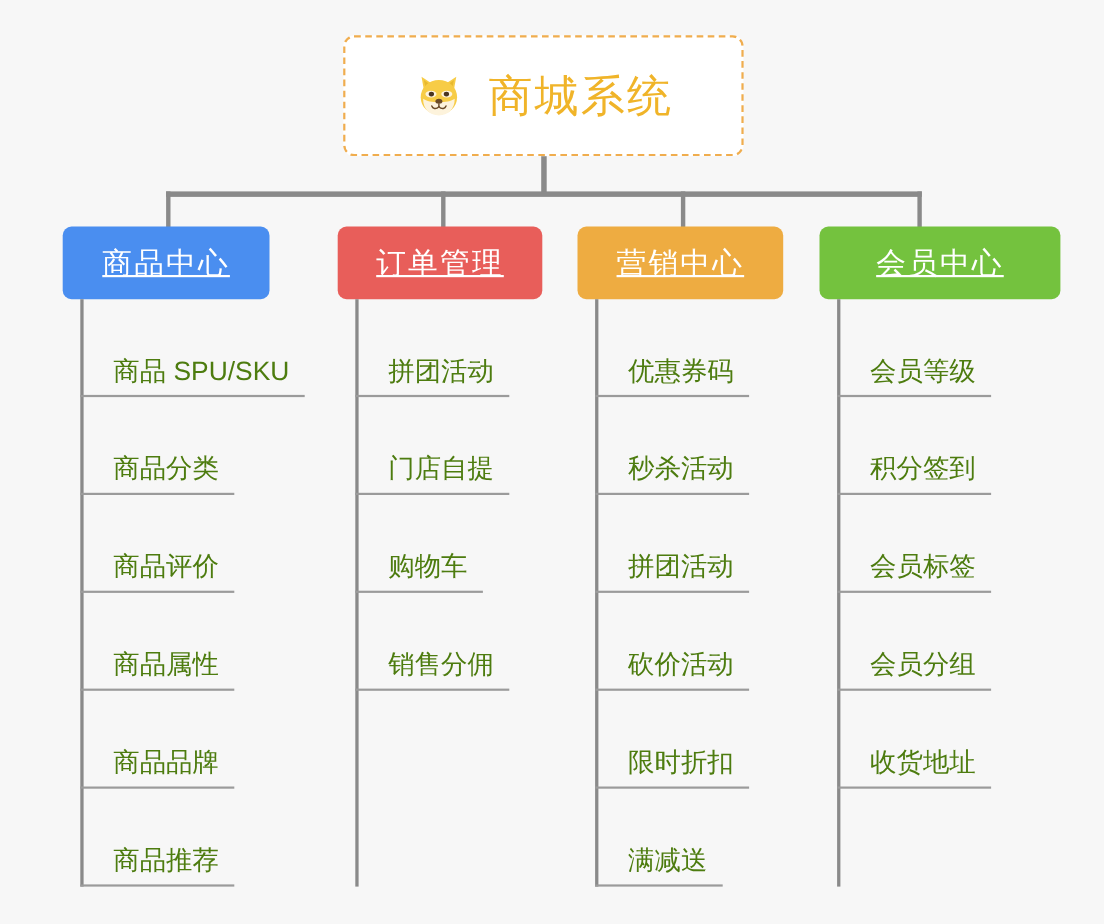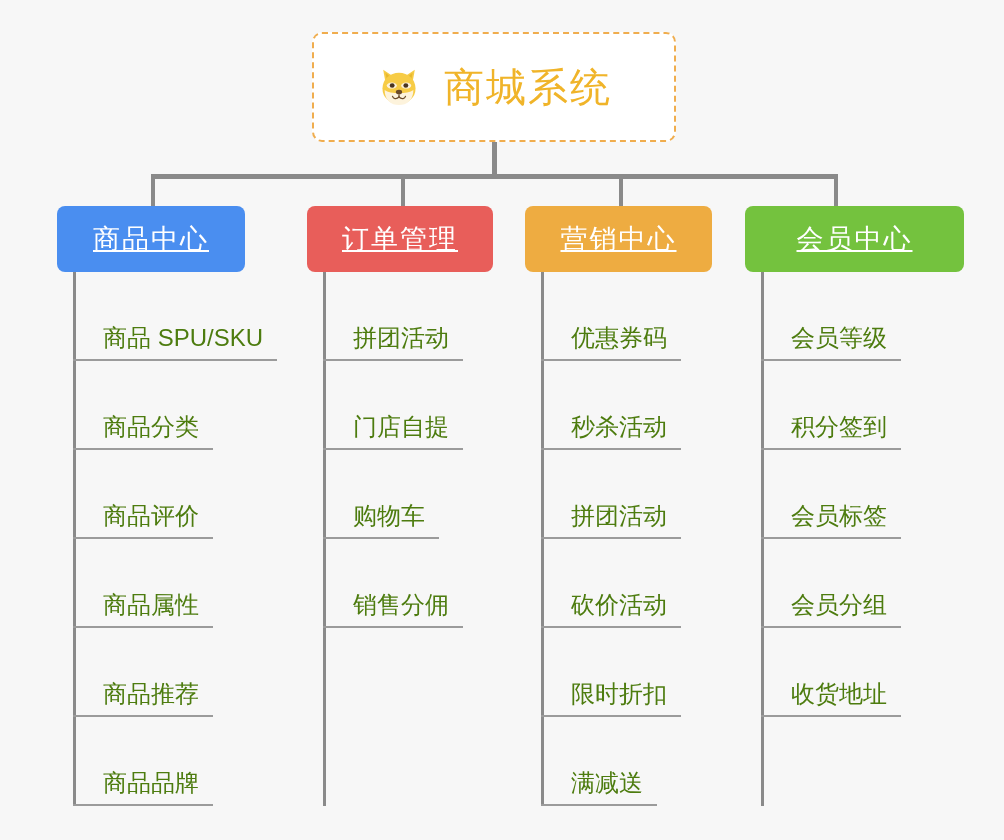--- a/index.html
+++ b/index.html
@@ -168,24 +168,24 @@
       <li class="leaf">
         <span class="leaf-inner">商品分类</span>
       </li>
       <li class="leaf">
         <span class="leaf-inner">商品评价</span>
       </li>
       <li class="leaf">
         <span class="leaf-inner">商品属性</span>
       </li>
       <li class="leaf">
+        <span class="leaf-inner">商品品牌</span>
+      </li>
+      <li class="leaf">
         <span class="leaf-inner">商品推荐</span>
-      </li>
-      <li class="leaf">
-        <span class="leaf-inner">商品品牌</span>
       </li>
     </ul>
   </div>
 
   <div class="branch branch-2">
     <div class="branch-header" style="background:#e85e5a;">
       <span>订单管理</span>
     </div>
     <div class="branch-spine" style="height:534px;"></div>
     <ul class="leaf-list">

